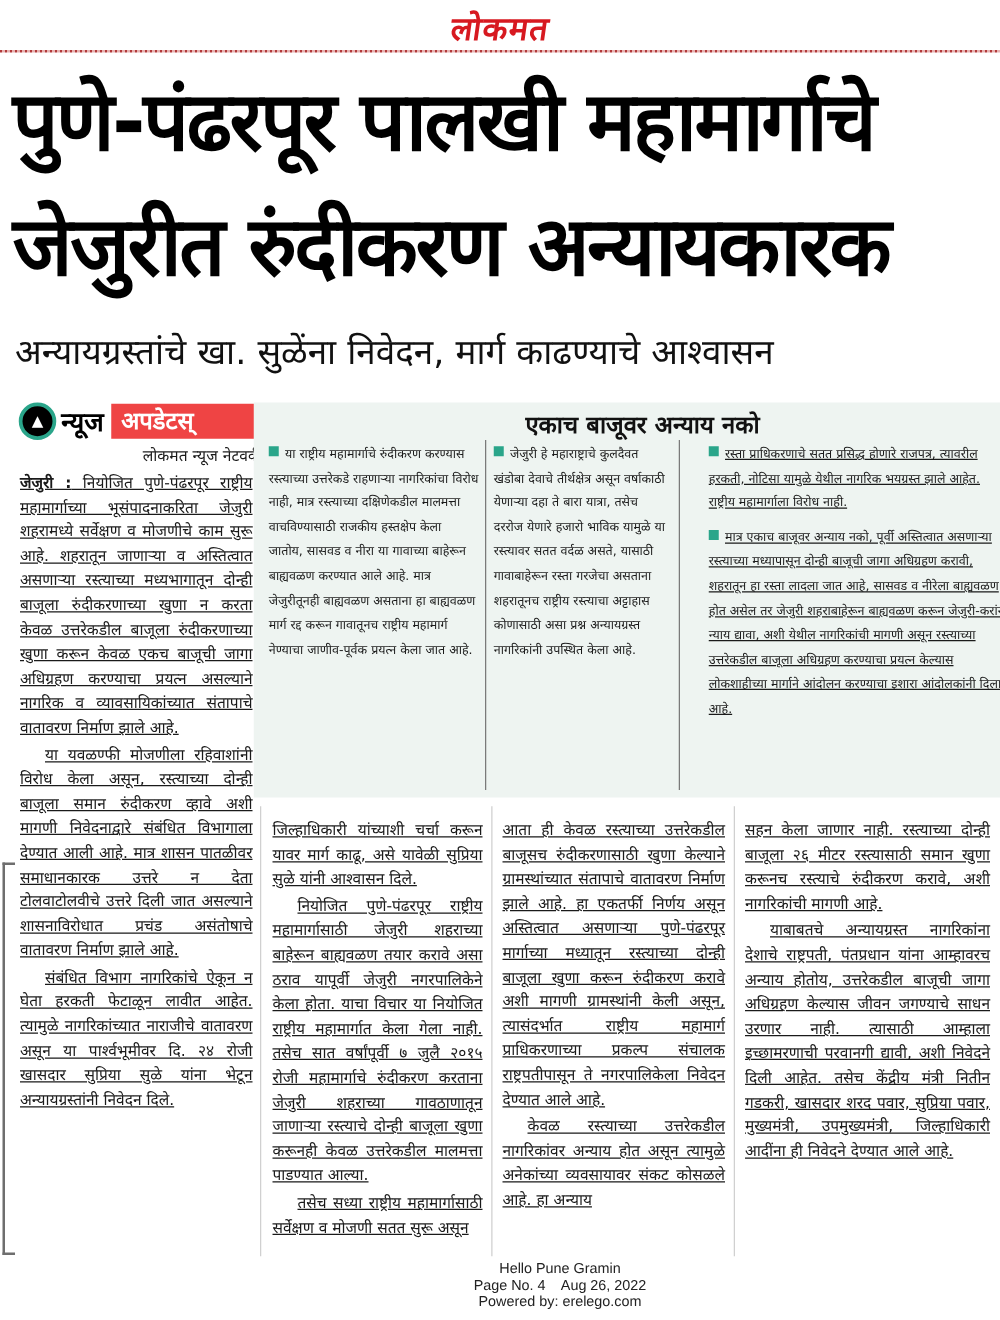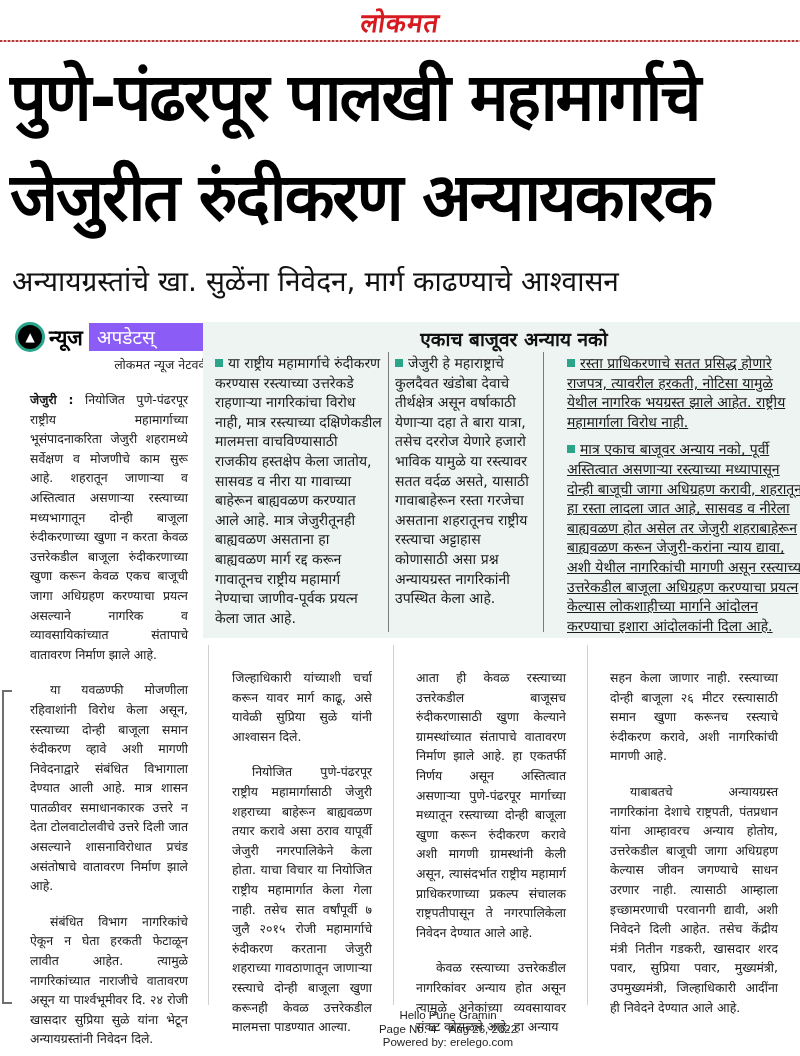--- a/index.html
+++ b/index.html
@@ -10,33 +10,33 @@
   .rule-top { position: absolute; top: 40px; left: 0; width: 800px; height: 2px; background: repeating-linear-gradient(90deg, #b23a3a 0 2px, #e6b2b2 2px 4px); }
 
   .headline { position: absolute; top: 48px; left: 10px; width: 790px; font-family: "DejaVu Sans", sans-serif; font-weight: bold; color: #000; font-size: 66px; line-height: 100px; letter-spacing: -2px; transform: scaleX(0.98); transform-origin: left; white-space: nowrap; }
   .headline .line { display: block; height: 100px; }
 
   .subhead { position: absolute; top: 262px; left: 12px; font-size: 28px; line-height: 40px; color: #111; white-space: nowrap; }
 
   .badge { position: absolute; top: 323px; left: 15px; display: flex; align-items: center; height: 28px; }
   .badge .circle { width: 24px; height: 24px; border-radius: 50%; border: 3px solid #2aa58a; background: #000; display: flex; align-items: center; justify-content: center; color: #fff; font-size: 12px; }
   .badge .news { font-weight: bold; font-size: 21px; margin-left: 4px; color: #000; }
-  .badge .updates { background: #8b5cf6; color: #fff; font-weight: normal; font-size: 19px; padding: 0 8px; margin-left: 6px; height: 28px; line-height: 28px; width: 110px; }
+  .badge .updates { background: #ef4444; color: #fff; font-weight: bold; font-size: 19px; padding: 0 8px; margin-left: 6px; height: 28px; line-height: 28px; width: 110px; }
 
   .byline { position: absolute; top: 356px; left: 0; width: 208px; text-align: right; font-size: 12.5px; }
 
   .col { position: absolute; font-size: 12.4px; line-height: 19.6px; text-align: justify; color: #1a1a1a; }
-  .col p { margin: 16px; }
+  .col p { margin: 2px; text-decoration: underline; }
   .col p.indent { text-indent: 20px; }
   .col b { font-weight: bold; }
 
   .box { position: absolute; top: 322px; left: 203px; width: 594px; height: 316px; background: #eef4f1; padding-left: 28px; }
   .box .title { position: absolute; top: 4px; left: 0; width: 100%; text-align: center; font-size: 19px; font-weight: bold; color: #111; }
   .box .divider { position: absolute; top: 30px; width: 1px; height: 280px; background: #7a7a7a; }
-  .box .bcol { position: absolute; top: 32px; font-size: 14px; line-height: 19.6px; color: #1a1a1a; }
+  .box .bcol { position: absolute; top: 32px; font-size: 10px; line-height: 19.6px; color: #1a1a1a; }
   .box .bcol p { margin: 0 0 8px 0; }
   .bullet { display: inline-block; width: 8px; height: 8px; background: #2aa58a; margin-right: 5px; vertical-align: 1px; }
 
   .bracket { position: absolute; top: 690px; left: 2px; width: 8px; height: 310px; border-left: 2px solid #6e6e6e; border-top: 2px solid #6e6e6e; border-bottom: 2px solid #6e6e6e; }
 
   .vline { position: absolute; width: 1px; background: #d0d0d0; }
 
   .footer { position: absolute; top: 1009px; left: 0; width: 800px; text-align: center; font-family: "Liberation Sans", sans-serif; font-size: 11.5px; line-height: 13.5px; color: #222; padding-left: 48px; }
 </style>
 </head>

